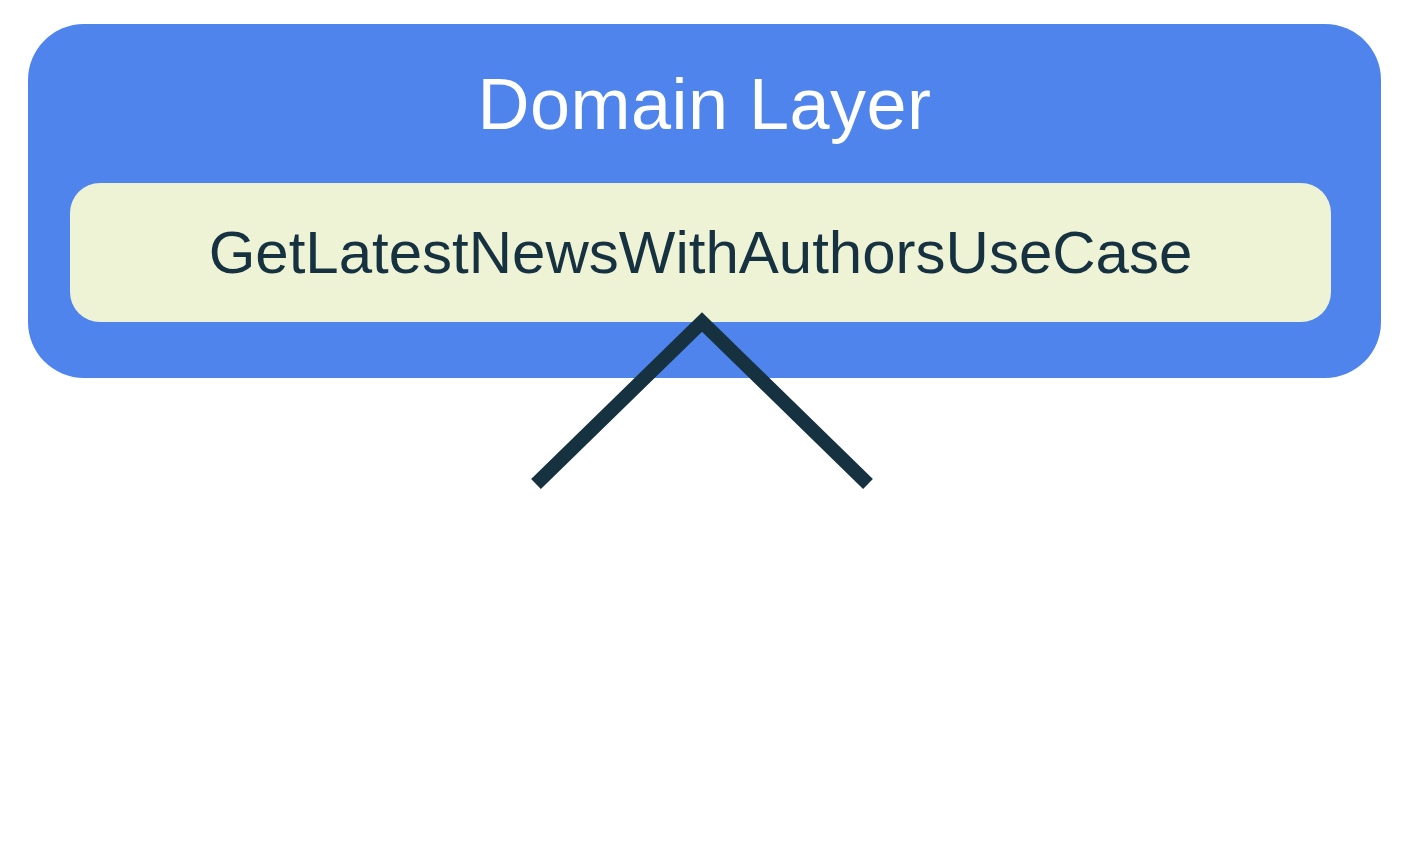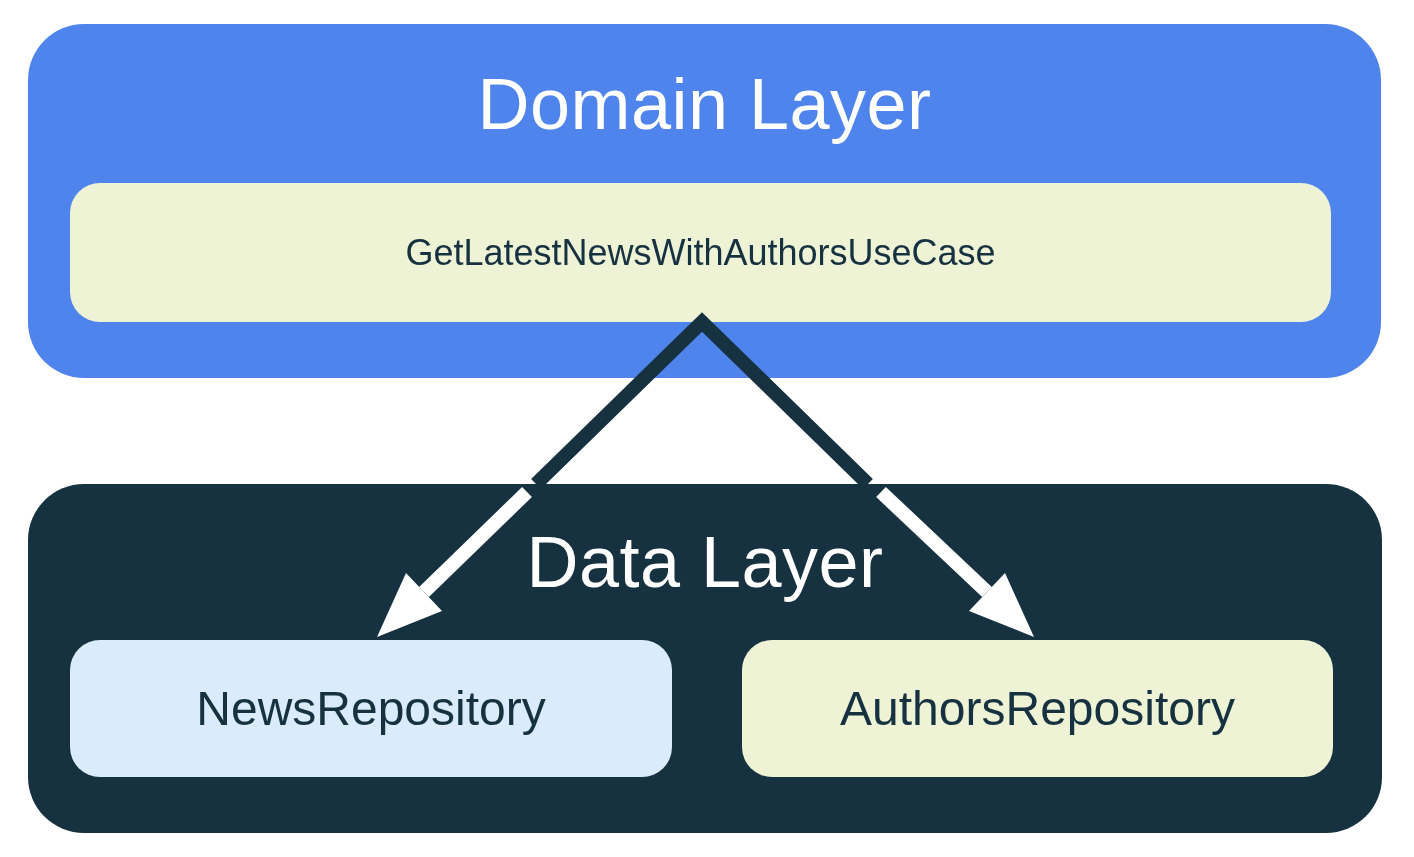--- a/index.html
+++ b/index.html
@@ -45,21 +45,21 @@
     font-weight: 400;
   }
   .usecase-box {
     position: absolute;
     left: 42px; top: 159px;
     width: 1261px; height: 139px;
     background: var(--cream);
     border-radius: 30px;
     display: flex; align-items: center; justify-content: center;
     color: var(--text-on-light);
-    font-size: 36px;
+    font-size: 60px;
     font-weight: 400;
   }
 
   
   .data-box {
     position: absolute;
     left: 28px; top: 484px;
     width: 1354px; height: 349px;
     background: var(--data-bg);
     border-radius: 56px;
@@ -121,29 +121,20 @@
 
 <div class="canvas">
 
   <div class="domain-box">
     <div class="domain-title">Domain Layer</div>
     <div class="usecase-box">
       <span>GetLatestNewsWithAuthorsUseCase</span>
     </div>
   </div>
 
-  <div class="data-box">
-    <div class="data-title">Data Layer</div>
-    <div class="repo-box repo-news">
-      <span>NewsRepository</span>
-    </div>
-    <div class="repo-box repo-authors">
-      <span>AuthorsRepository</span>
-    </div>
-  </div>
 
   <svg class="arrows" viewBox="0 0 1414 857">
 
     <polyline class="arrow-shaft-dark" points="536,484 702,322 868,484"></polyline>
 
     <line class="arrow-shaft-light" x1="527" y1="492" x2="424" y2="592"></line>
     <polygon class="arrow-head" points="377,637 442,611 406,573"></polygon>
 
     <line class="arrow-shaft-light" x1="881" y1="492" x2="987" y2="592"></line>
     <polygon class="arrow-head" points="1034,637 969,611 1005,573"></polygon>

